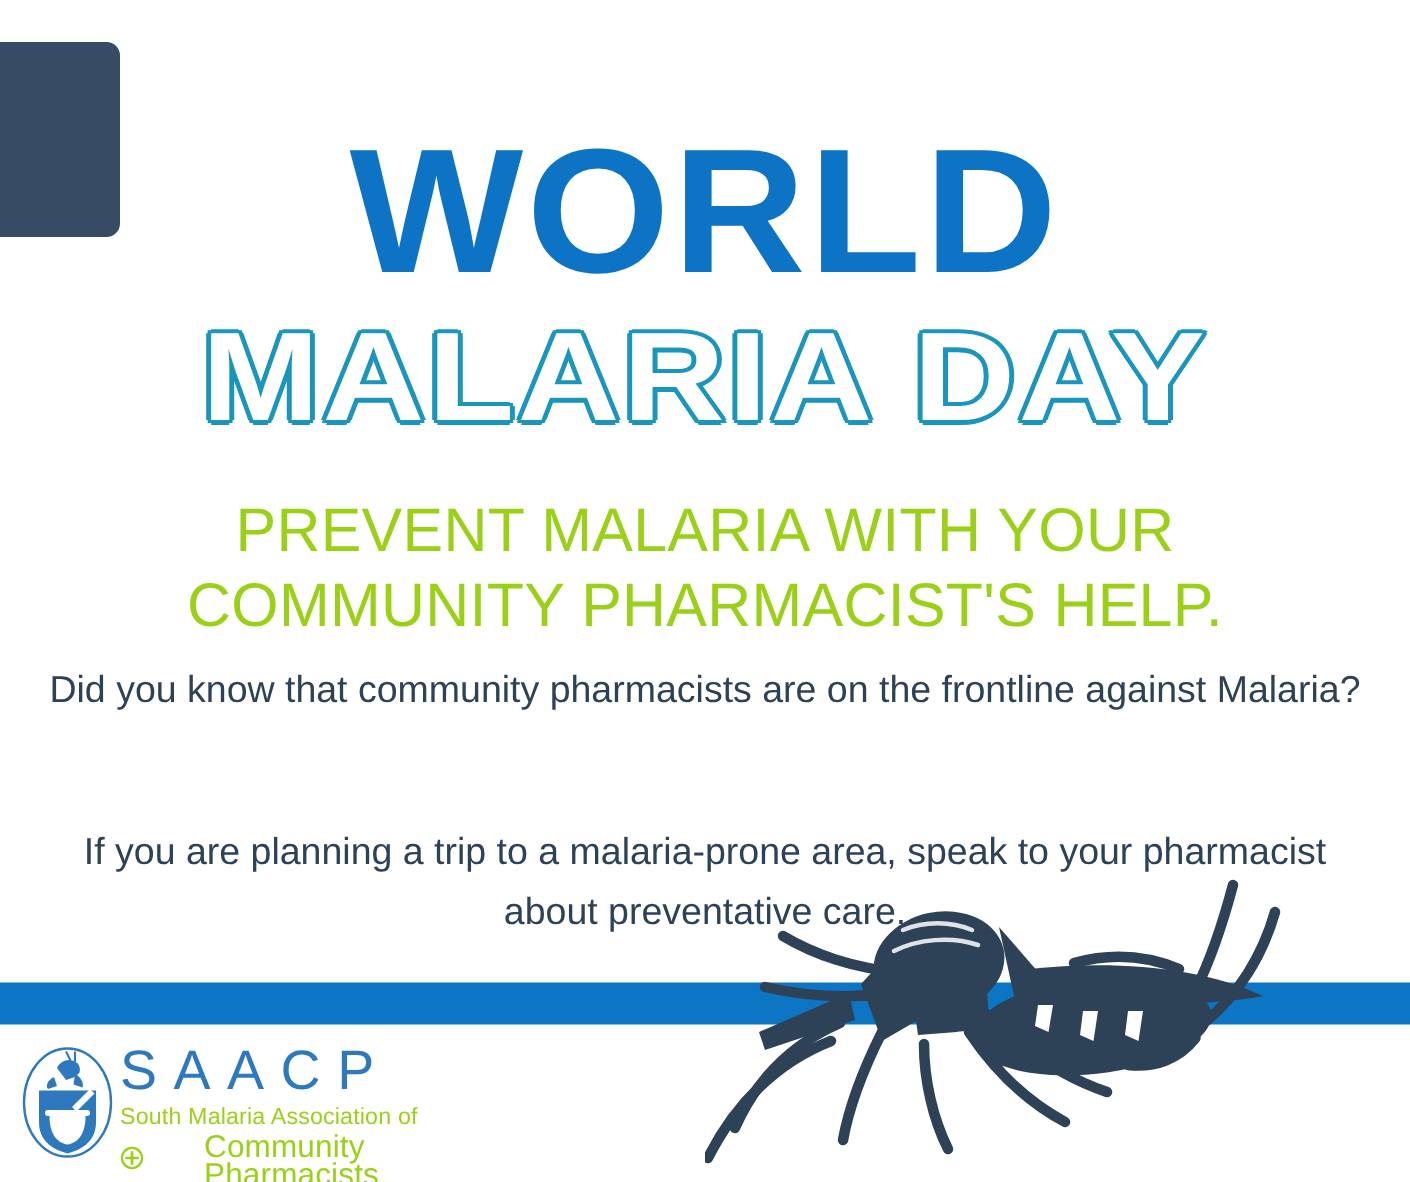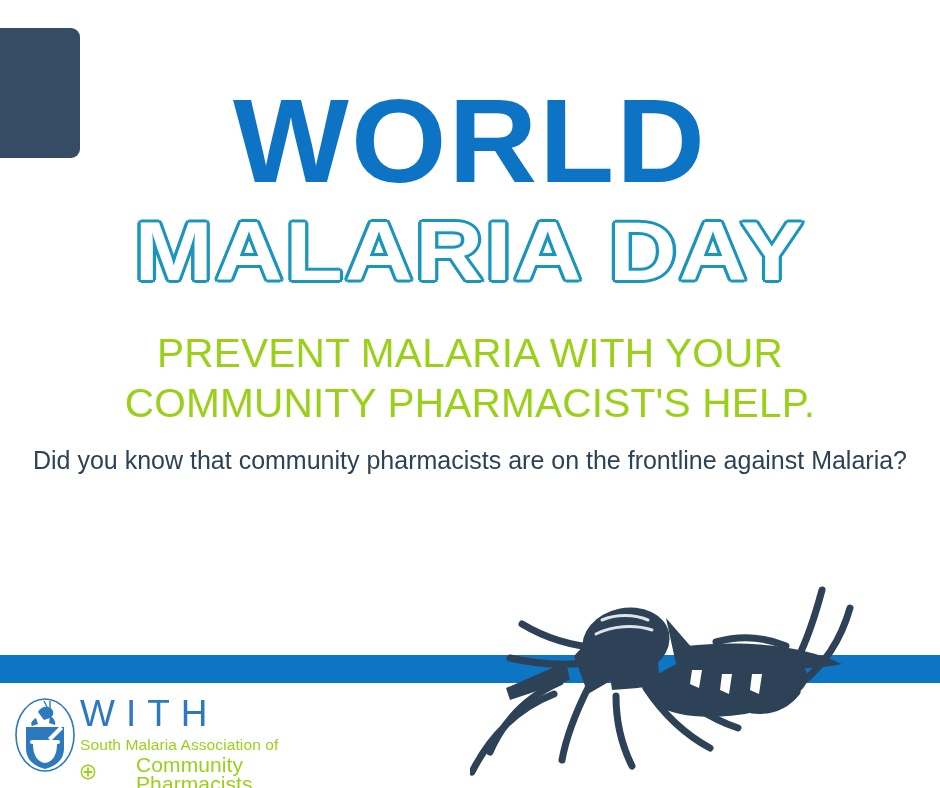--- a/index.html
+++ b/index.html
@@ -205,20 +205,21 @@
 
   <div class="malaria-word">MALARIA DAY</div>
 
   <div class="tagline">
     <div>PREVENT MALARIA WITH YOUR</div>
     <div>COMMUNITY PHARMACIST'S HELP.</div>
   </div>
 
   <div class="body-copy p1">Did you know that community pharmacists are on the frontline against Malaria?</div>
 
+  <div class="body-copy p2">If you are planning a trip to a malaria-prone area, speak to your pharmacist about preventative care.</div>
 
   <div class="blue-band"></div>
 
   <div class="mosquito">
     <svg width="450" height="228" viewBox="0 0 450 228" xmlns="http://www.w3.org/2000/svg">
       <g fill="none" stroke="#2e4257" stroke-width="7" stroke-linecap="round">
 
         <path d="M352 30 C 344 60, 336 82, 327 100"></path>
         <path d="M331 108 C 322 124, 306 136, 288 140"></path>
         <path d="M380 48 C 372 76, 356 104, 330 124"></path>
@@ -283,21 +284,21 @@
 
         <g fill="#ffffff">
           <path d="M19 48 L43 48 C 43 60, 38 66, 31 67 C 24 66, 19 60, 19 48 Z"></path>
           <rect x="16" y="44" width="30" height="4" rx="2"></rect>
           <path d="M34 42 L46 30 L49 33 L37 45 Z"></path>
         </g>
       </svg>
     </div>
 
     <div class="logo-text">
-      <div class="logo-acronym">WITH</div>
+      <div class="logo-acronym">SAACP</div>
       <div class="logo-sub1">South Malaria Association of</div>
       <div class="logo-sub2row">
         <span>
           <svg width="16" height="16" viewBox="0 0 16 16" xmlns="http://www.w3.org/2000/svg">
             <circle cx="8" cy="8" r="6.7" fill="none" stroke="#9bd019" stroke-width="1.5"></circle>
             <path d="M8 4.2 V11.8 M4.2 8 H11.8" stroke="#9bd019" stroke-width="1.8" stroke-linecap="round"></path>
           </svg>
         </span>
         <span class="logo-sub2">Community Pharmacists</span>
       </div>

